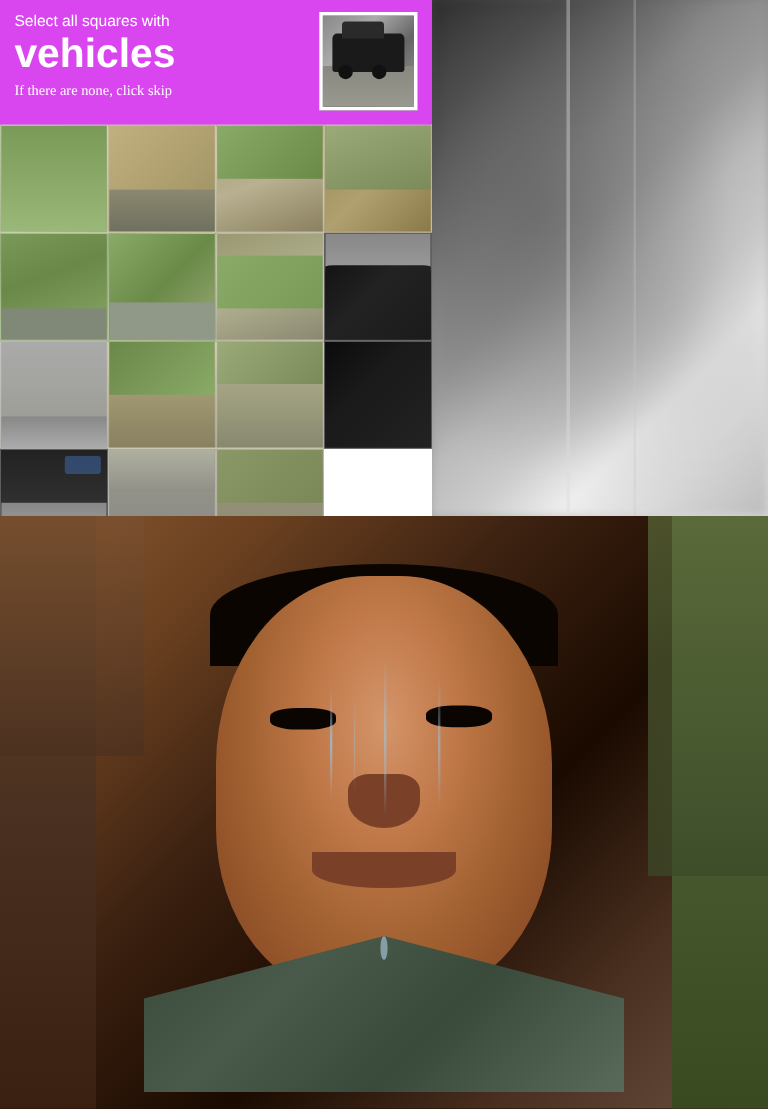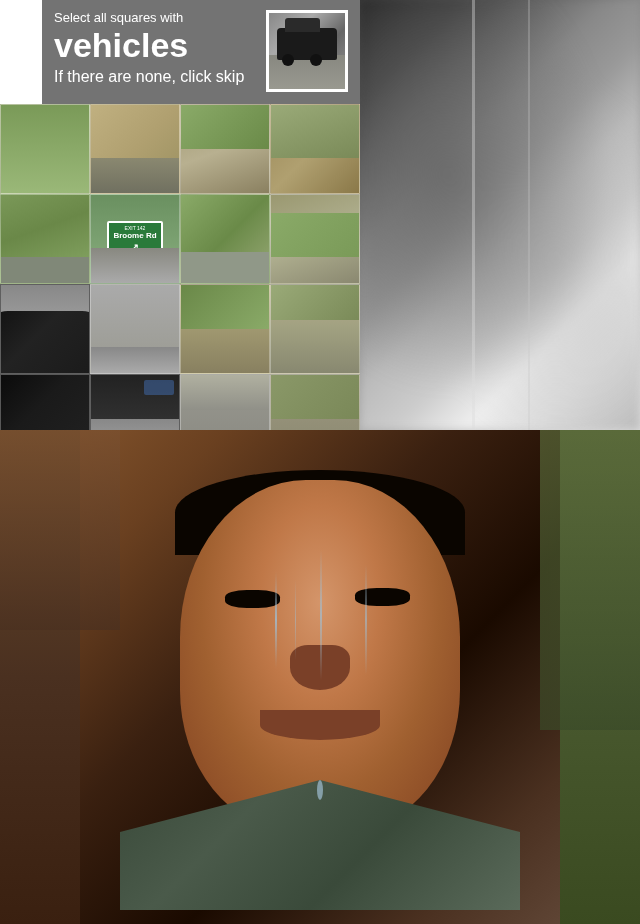--- a/index.html
+++ b/index.html
@@ -13,48 +13,48 @@
     }
 
     .captcha-panel {
       width: 360px;
       height: 430px;
       background: #fff;
       flex-shrink: 0;
     }
 
     .captcha-header {
-      background: #737373;
+      background: #d946ef;
       padding: 10px 12px 12px 12px;
       display: flex;
       align-items: flex-start;
       justify-content: space-between;
-      margin-left: 42px;
     }
 
     .captcha-header-text {
       color: #fff;
       flex: 1;
     }
 
     .captcha-header-text .select-text {
       font-size: 13px;
       font-weight: normal;
       margin-bottom: 2px;
     }
 
     .captcha-header-text .main-word {
       font-size: 34px;
       font-weight: bold;
       line-height: 1.1;
     }
 
     .captcha-header-text .skip-text {
-      font-size: 16px;
+      font-size: 12px;
       margin-top: 4px;
+      font-family: Liberation Serif, serif;
     }
 
     .captcha-thumbnail {
       width: 82px;
       height: 82px;
       border: 3px solid #fff;
       background: #555;
       flex-shrink: 0;
       overflow: hidden;
       position: relative;
@@ -363,28 +363,20 @@
       <div class="grid-cell" style="background: linear-gradient(160deg, #a09870 0%, #b8b090 50%, #8a8060 100%);">
         <div style="position:absolute;top:0;left:0;right:0;height:50%;background:linear-gradient(135deg,#8aaa68,#6a8a48);"></div>
       </div>
       <div class="grid-cell" style="background: linear-gradient(135deg, #9a8858 0%, #b0a070 50%, #8a7848 100%);">
         <div style="position:absolute;top:0;left:0;right:0;height:60%;background:linear-gradient(160deg,#9aaa78,#7a8a58);"></div>
       </div>
 
       <div class="grid-cell" style="background: linear-gradient(160deg, #7a9858 0%, #6a8848 40%, #8aaa68 100%);">
         <div style="position:absolute;bottom:0;left:0;right:0;height:30%;background:#808878;"></div>
       </div>
-      <div class="grid-cell scene-sign-mid">
-        <div style="position:absolute;bottom:0;left:0;right:0;height:40%;background:linear-gradient(180deg,#888880,#aaaaaa);"></div>
-        <div class="highway-sign">
-          <div class="exit-label">EXIT 142</div>
-          <div style="font-size:8px;font-weight:bold;">Broome Rd</div>
-          <div style="font-size:9px;">↗</div>
-        </div>
-      </div>
       <div class="grid-cell" style="background: linear-gradient(135deg, #8aaa68 0%, #6a8a48 50%, #9aaa78 100%);">
         <div style="position:absolute;bottom:0;left:0;right:0;height:35%;background:#909888;"></div>
       </div>
       <div class="grid-cell" style="background: linear-gradient(160deg, #9a9870 0%, #b0b090 50%, #8a8870 100%);">
         <div style="position:absolute;top:20%;left:0;right:0;height:50%;background:linear-gradient(135deg,#8aaa68,#7a9a58);"></div>
       </div>
 
       <div class="grid-cell" style="background: #1a1a1a; position:relative;">
         <div style="position:absolute;top:0;left:0;right:0;height:35%;background:linear-gradient(180deg,#888,#999);"></div>
         <div style="position:absolute;top:30%;left:-10%;width:120%;height:75%;background:linear-gradient(135deg,#111 0%,#222 40%,#1a1a1a 100%);border-radius:15% 15% 0 0;"></div>

